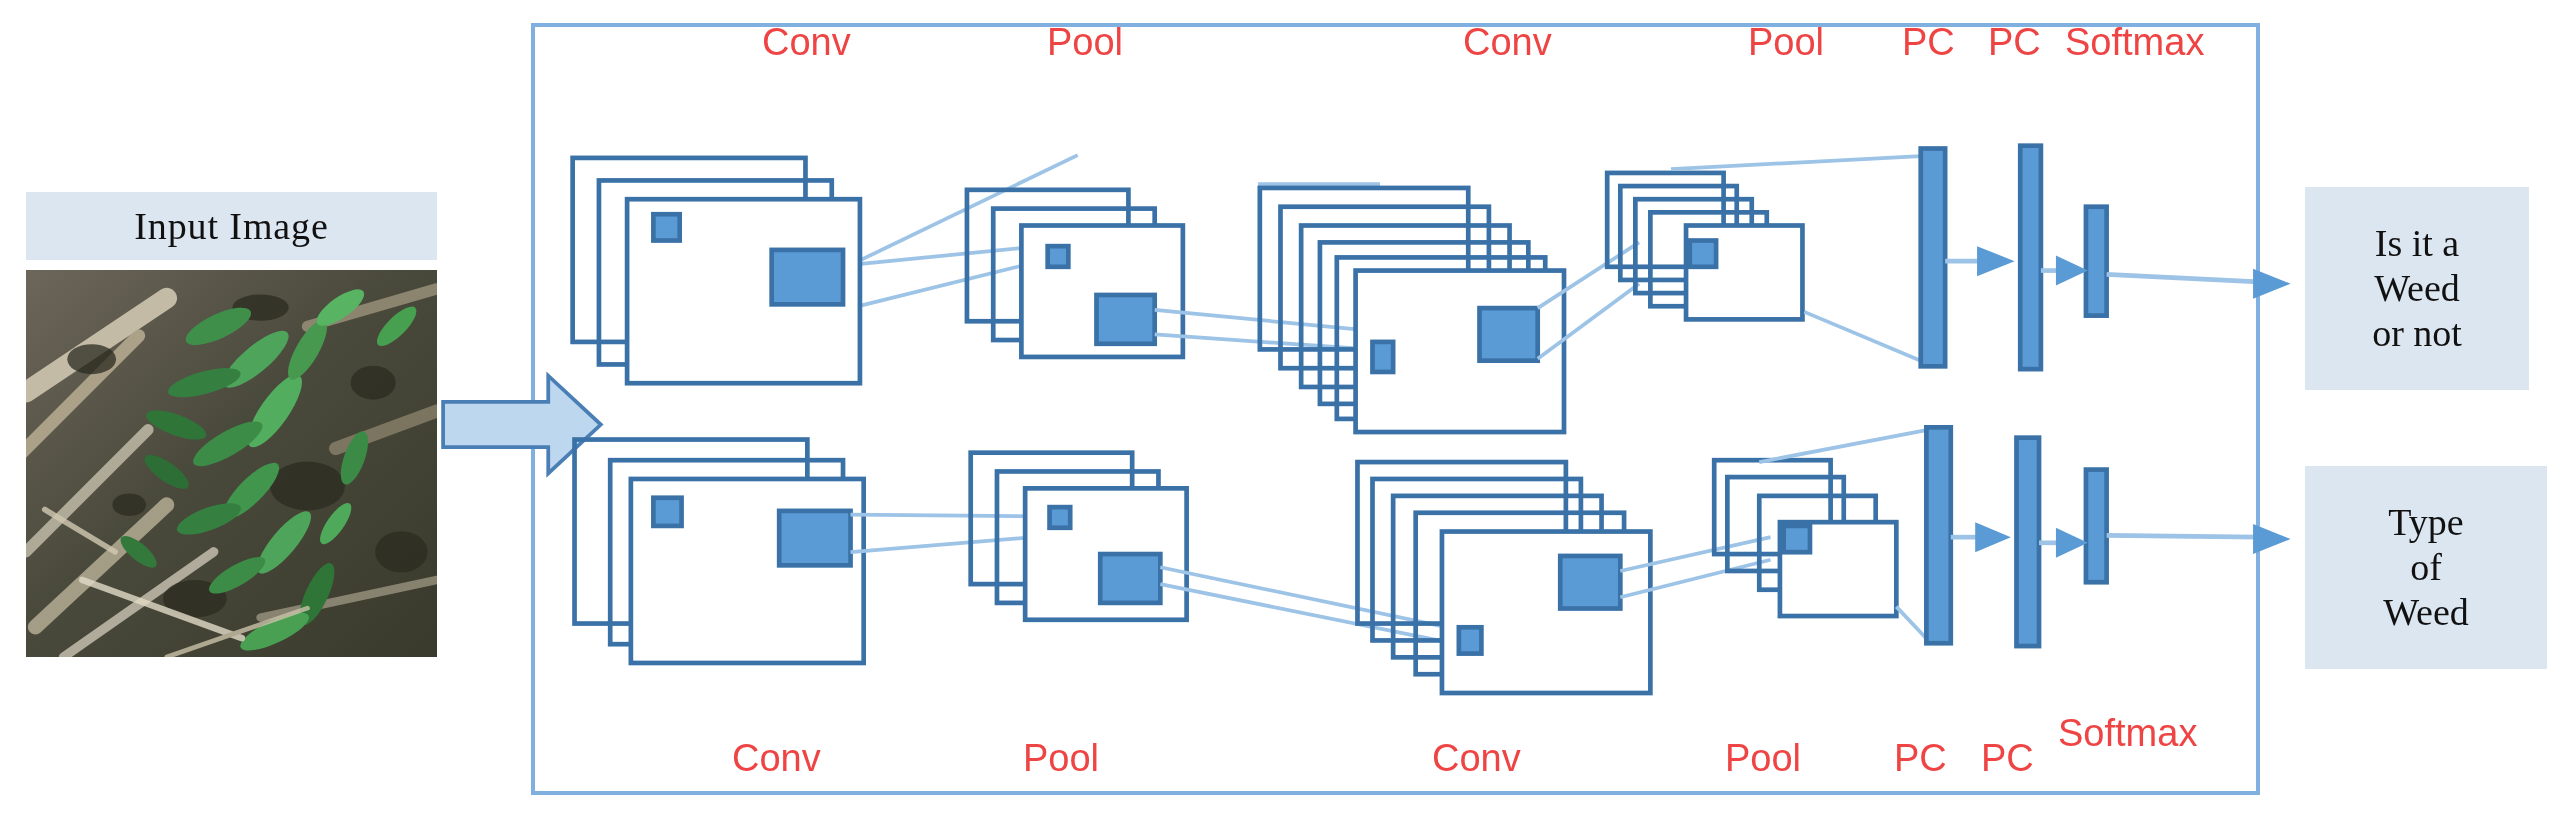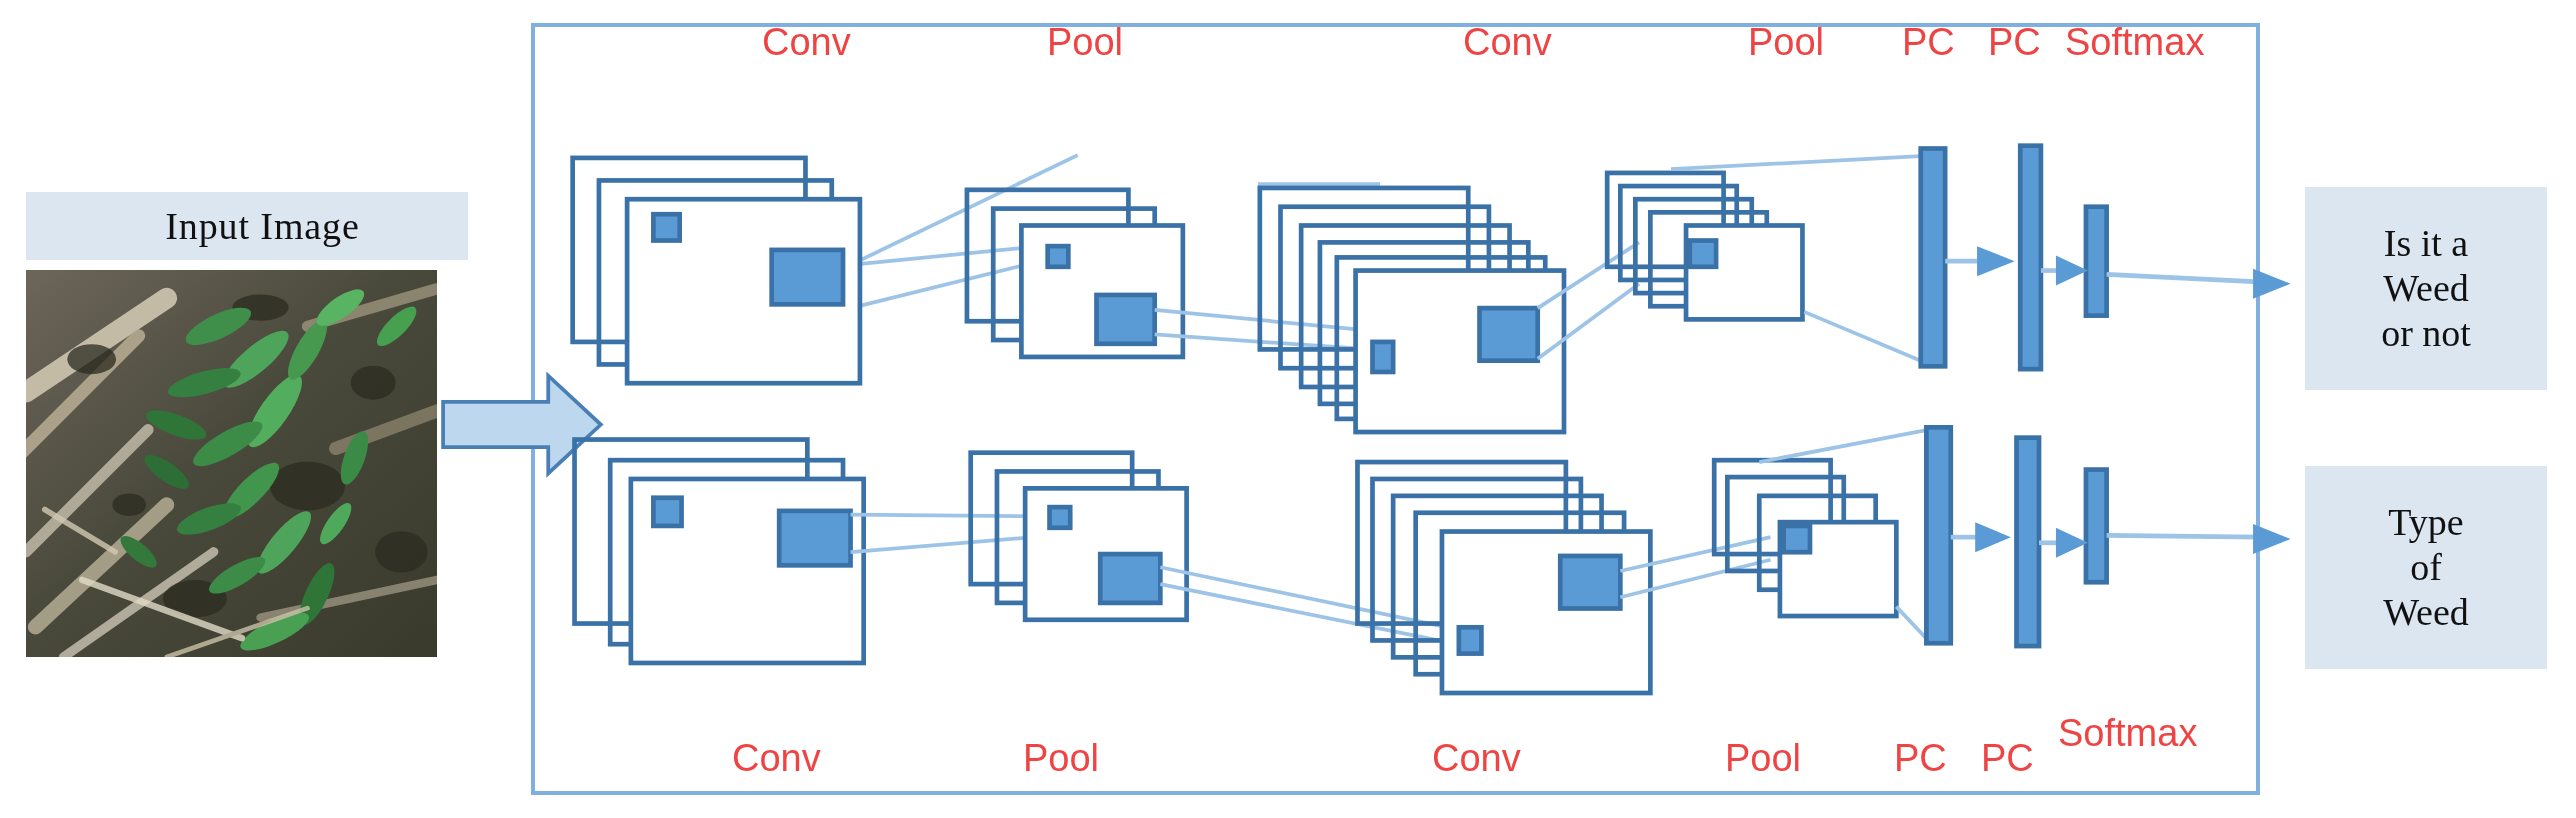--- a/index.html
+++ b/index.html
@@ -6,21 +6,21 @@
   body{
     width:2576px;height:819px;position:relative;overflow:hidden;
     font-family:"Liberation Sans", sans-serif;
   }
   .stage{position:absolute;left:0;top:0;width:2576px;height:819px;}
 
   
   #input-caption{
     position:absolute;left:26px;top:192px;width:411px;height:68px;
     background:#dce6f1;display:flex;align-items:center;justify-content:center;
-    font-family:"Liberation Serif", serif;font-size:38px;color:#111;letter-spacing:0.9px;padding-left:31px;
+    font-family:"Liberation Serif", serif;font-size:38px;color:#111;letter-spacing:0.9px;
   }
   #input-photo{
     position:absolute;left:26px;top:270px;width:411px;height:387px;
     overflow:hidden;background:#4e5a3c;
   }
   #input-photo svg{display:block;width:100%;height:100%;}
 
   
   #network-container{
     position:absolute;left:531px;top:22.5px;width:1729px;height:772px;
@@ -35,21 +35,21 @@
 
   
   #diagram-svg{position:absolute;left:0;top:0;width:2576px;height:819px;pointer-events:none;}
 
   
   .out-box{
     position:absolute;background:#dce6f1;display:flex;flex-direction:column;
     align-items:center;justify-content:center;
     font-family:"Liberation Serif", serif;font-size:38px;color:#111;line-height:1.18;
   }
-  #output-weed{left:2305px;top:187px;width:242px;height:203px;}
+  #output-weed{left:2305px;top:187px;width:224px;height:203px;}
   #output-type{left:2305px;top:441px;width:242px;height:203px;margin-top:25px;}
   .out-box span{display:block;}
 </style>
 </head>
 <body>
 
 <div class="stage">
 
   <div id="input-caption">Input Image</div>
 

